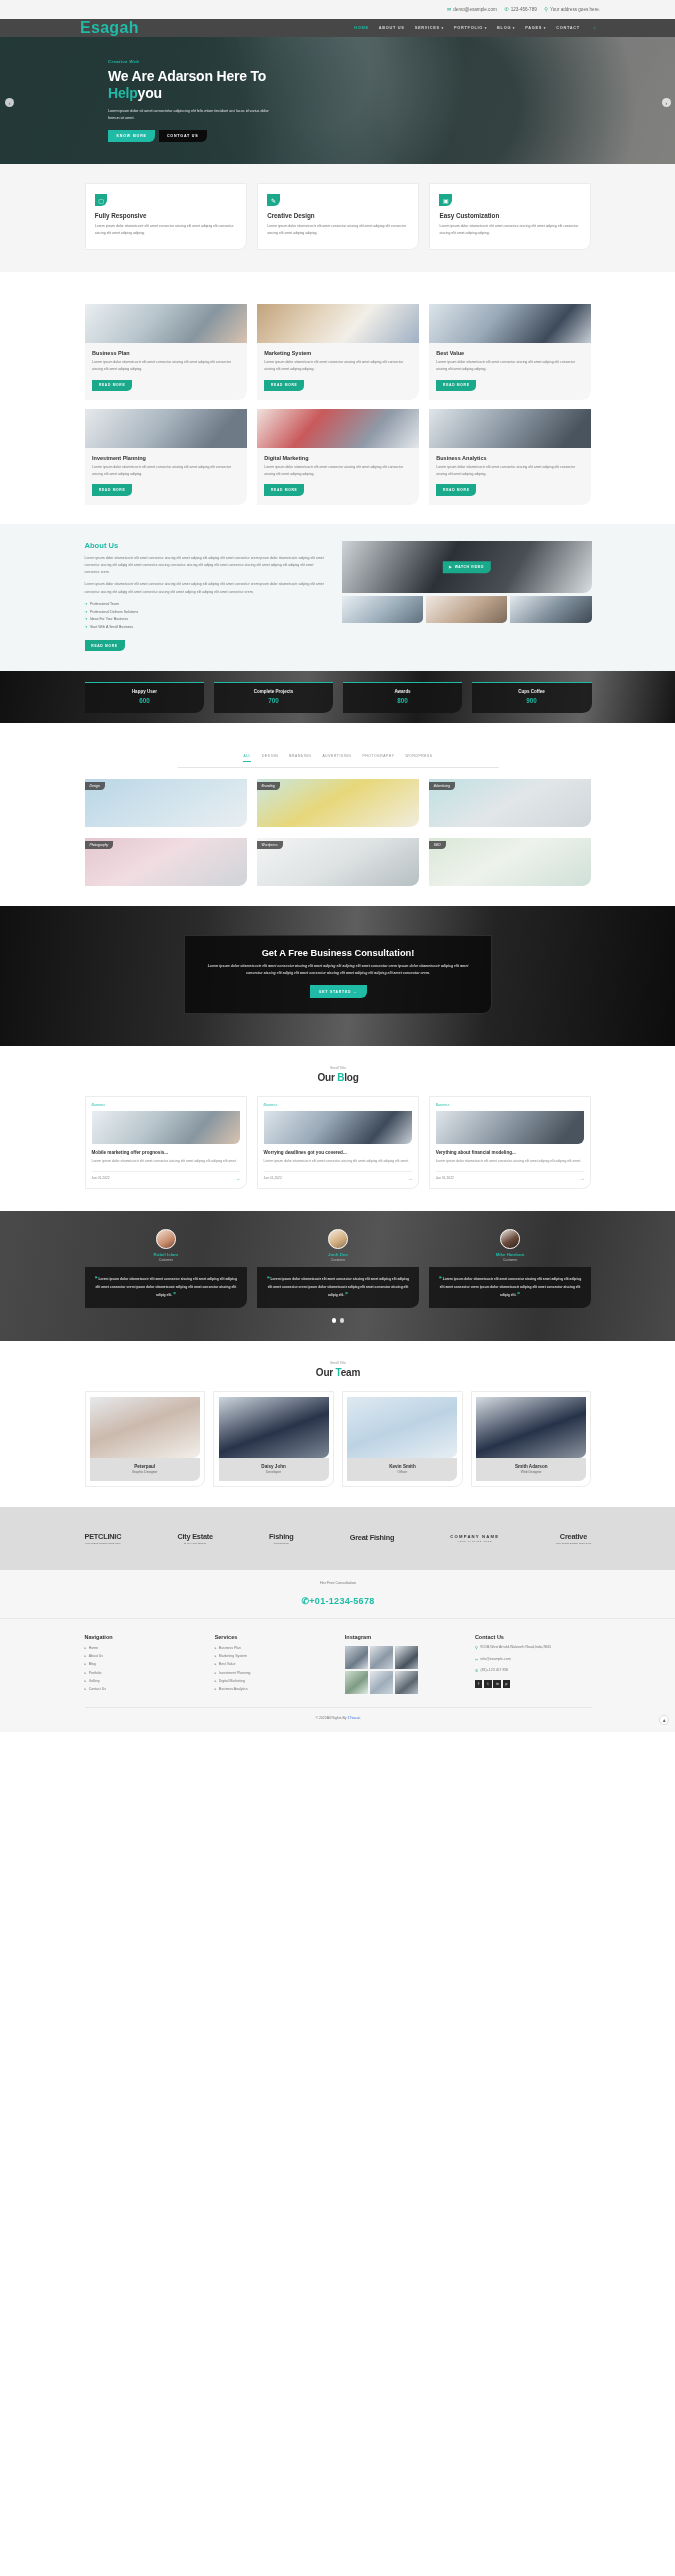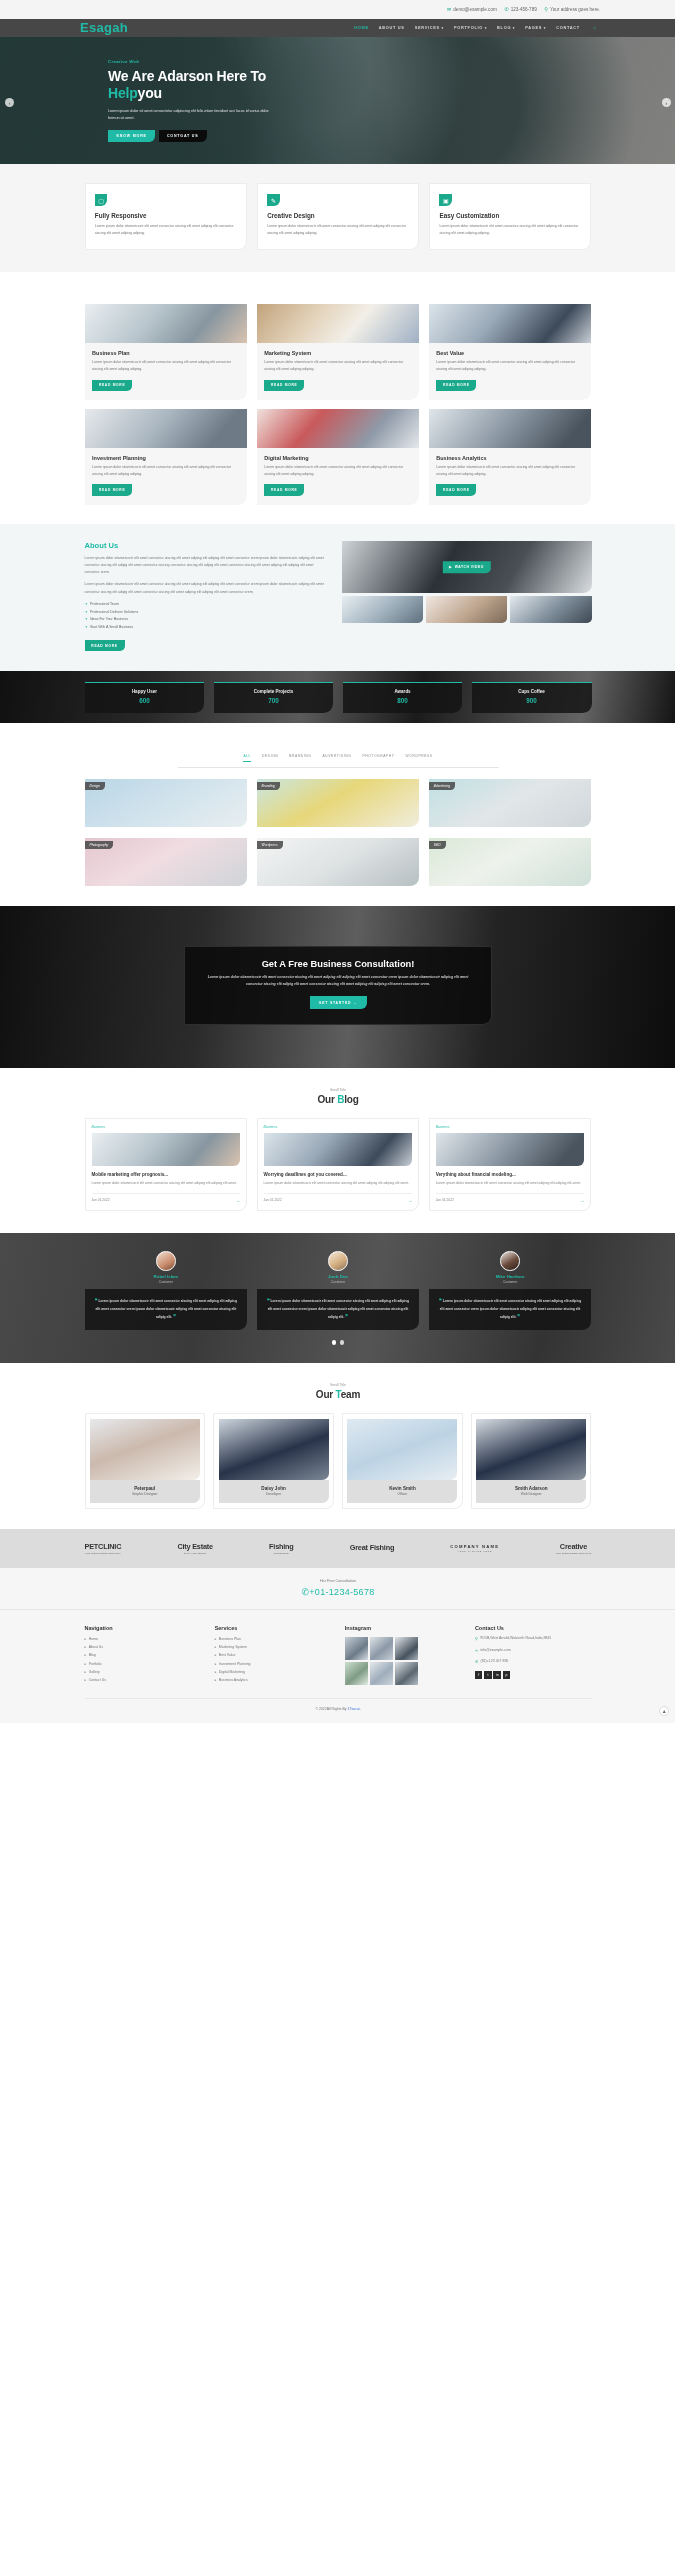--- a/index.html
+++ b/index.html
@@ -20,21 +20,21 @@
     font-size: 4.6px; color: #666; padding-right: 76px;
   }
   .topbar .tb-item { display: flex; align-items: center; margin-left: 7.6px; }
   .topbar .tb-ic { color: #1aa98a; margin-right: 2.1px; font-size: 5px; line-height: 1; }
 
   
   .navbar {
     height: 18.6px; background: #474747; display: flex;
     align-items: center; padding: 0 80px; position: relative; z-index: 20;
   }
-  .brand { font-size: 13px; font-weight: bold; color: #1fbba6; letter-spacing: 0.3px; }
+  .brand { font-size: 16px; font-weight: bold; color: #1fbba6; letter-spacing: 0.3px; }
   .nav-links { margin-left: auto; display: flex; align-items: center; gap: 10px; }
   .nav-links a {
     font-size: 3.9px; letter-spacing: 0.7px; color: #d7d7d7;
     text-decoration: none; font-weight: bold; display: flex; align-items: center;
   }
   .nav-links a.active { color: #1fbba6; }
   .caret { margin-left: 1.7px; font-size: 3.4px; }
   .nav-search { color: #1fbba6; font-size: 5px; margin-left: 3.4px; }
 
   
@@ -164,21 +164,21 @@
     position: absolute; left: 0; top: 3.4px; background: rgba(70,70,70,.85); color: #fff;
     font-size: 3.3px; font-style: italic; padding: 2.1px 5px; border-radius: 0 0 4.2px 0;
   }
 
   
   .cta {
     position: relative; padding: 22px 0 25px;
     background: linear-gradient(95deg,#101010 0%,#2b2b2b 30%,#5e5e5e 52%,#242424 72%,#0d0d0d 100%);
   }
   .cta-box {
-    position: relative; z-index: 3; width: 308px; margin: 18px auto; background: rgba(10,10,10,.88);
+    position: relative; z-index: 3; width: 308px; margin: 7px auto; background: rgba(10,10,10,.88);
     border: 0.8px solid #2e2e2e; border-radius: 0 0 9.3px 0; padding: 12px 18.6px 15px; text-align: center;
   }
   .cta-title { font-size: 9.3px; color: #fff; font-weight: bold; }
   .cta-text { font-size: 3.5px; color: #cfcfcf; line-height: 2; margin-top: 5px; font-style: italic; font-weight: bold; }
   .btn-started {
     margin-top: 8.4px; background: #1fbba6; color: #fff; font-size: 3.4px; letter-spacing: 0.8px;
     font-weight: bold; padding: 4.6px 9.3px; border-radius: 0 0 6px 0; border: none; cursor: pointer;
     font-family: "Liberation Sans", sans-serif;
   }
 
@@ -220,29 +220,29 @@
   .team { padding: 20px 0 20px; background: #fff; }
   .tm-grid { display: flex; gap: 8.4px; margin-top: 13.5px; }
   .tm-card { flex: 1; background: #fff; border: 0.8px solid #ececec; border-radius: 0 0 8.4px 0; padding: 4.2px 4.2px 5px; }
   .tm-img { height: 61px; background-size: cover; background-position: top center; border-radius: 0 0 6.8px 0;}
   .tm-info { background: #dedede; border-radius: 0 0 6.8px 0; padding: 6px 0 6.8px; text-align: center; margin-top: 0; }
   .tm-name { font-size: 4.6px; color: #333; font-weight: bold; }
   .tm-role { font-size: 3.3px; color: #666; margin-top: 1.7px; }
 
   
   .clients { background: #dcdcdc; padding: 12.7px 0 13.5px; }
-  .cl-row { display: flex; align-items: center; justify-content: space-between; width: 507px; margin: 0 auto; }
+  .cl-row { display: flex; align-items: center; justify-content: space-between; width: 507px; margin: 12px auto; }
   .cl-logo { text-align: center; color: #333; }
   .cl-main { font-size: 7.3px; font-weight: bold; letter-spacing: -0.2px; }
   .cl-sub { font-size: 2.4px; color: #555; margin-top: 0.8px; letter-spacing: 0.2px; }
 
   
   .consult { background: #f6f6f6; padding: 11px 0 12px; text-align: center; border-bottom: 0.8px solid #e7e7e7; }
   .cs-small { font-size: 3.7px; color: #777; }
-  .cs-phone { font-size: 9px; color: #1fbba6; font-weight: normal; margin-top: 4px; letter-spacing: 0.3px; }
+  .cs-phone { font-size: 9px; color: #1fbba6; font-weight: bold; margin-top: 11px; letter-spacing: 0.3px; }
 
   
   .footer { background: #f6f6f6; padding: 15px 0 12px; }
   .ft-row { display: flex; gap: 13.5px; }
   .ft-col { flex: 1; }
   .ft-h { font-size: 5.5px; color: #333; font-weight: bold; }
   .ft-list { margin-top: 6px; }
   .ft-list li { list-style: none; font-size: 3.5px; color: #777; margin-bottom: 4.2px; }
   .ft-list li .bul { color: #888; margin-right: 2.5px; font-size: 3.4px; }
   .ig-grid { display: grid; grid-template-columns: repeat(3, 1fr); gap: 1.7px; margin-top: 6px; width: 73px; }

